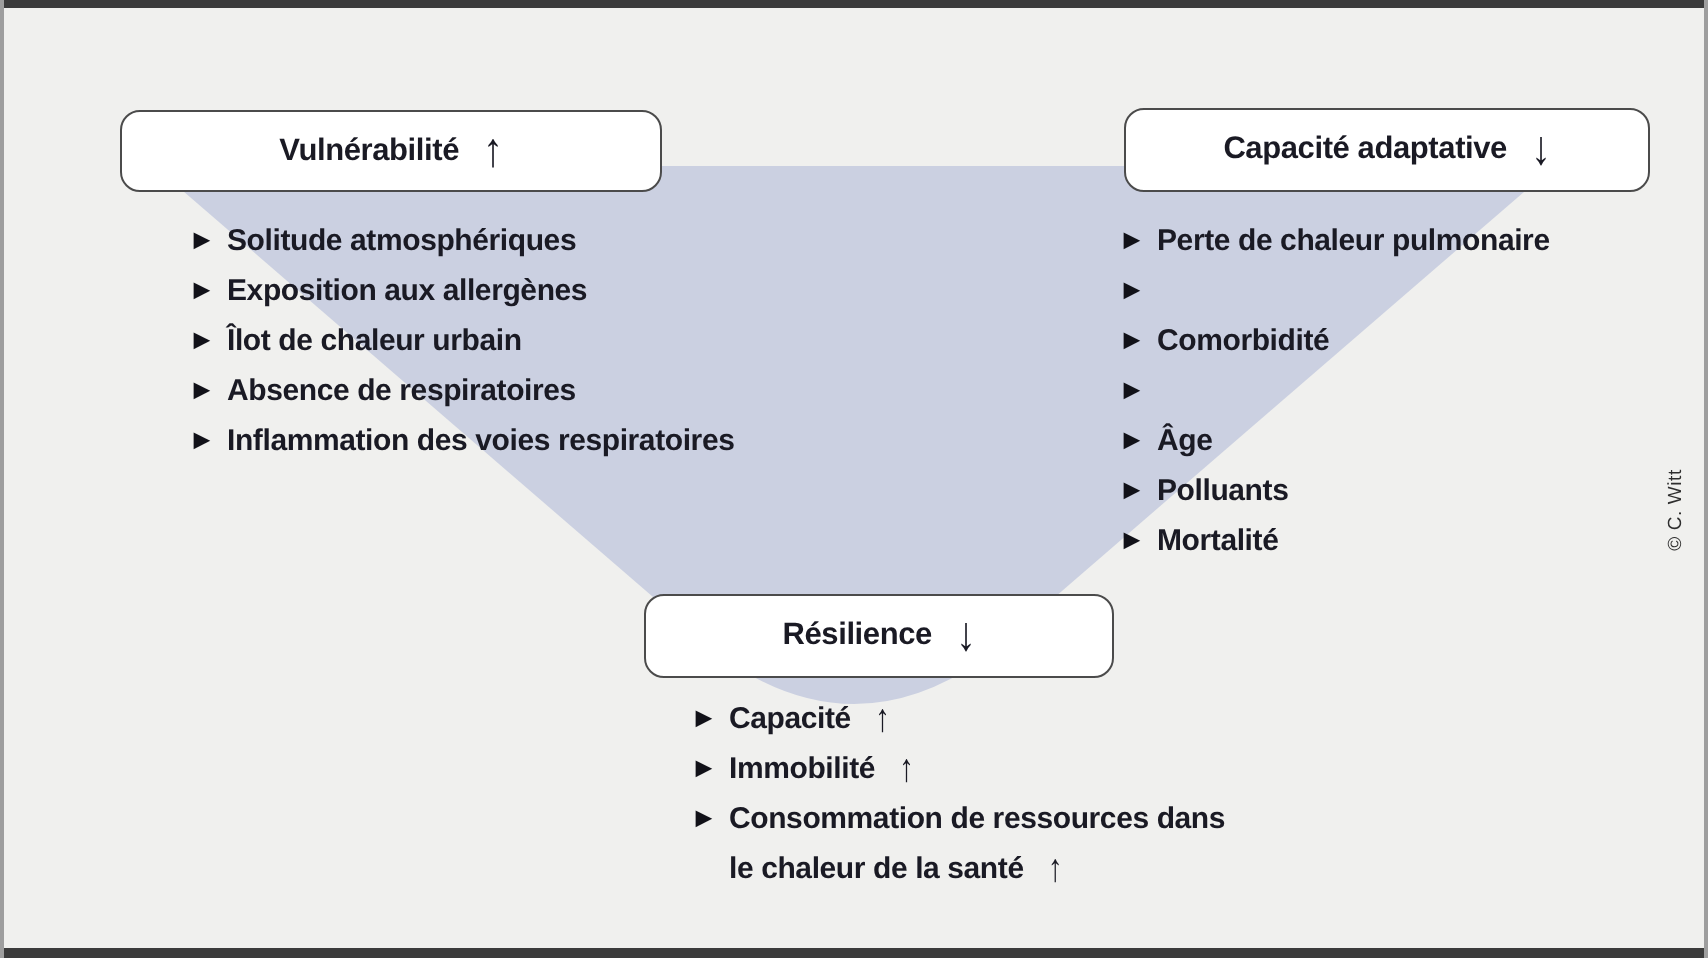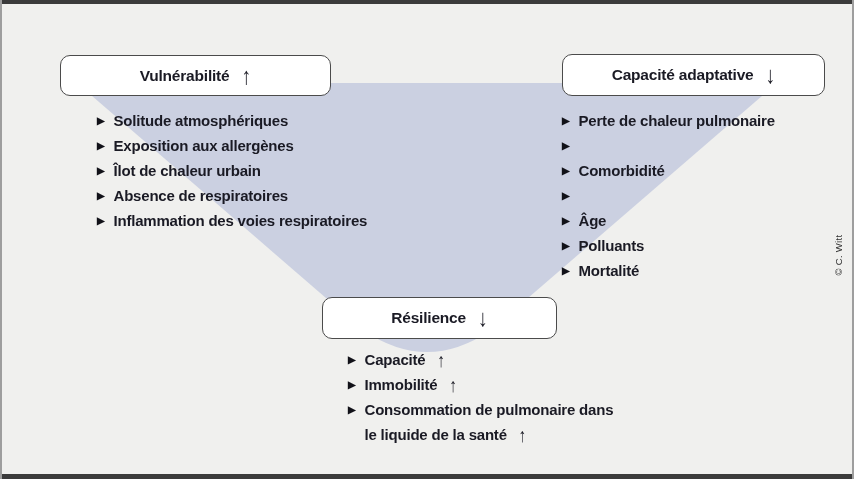--- a/index.html
+++ b/index.html
@@ -215,24 +215,24 @@
       <span>Capacité</span>
       <span class="inline-arrow">↑</span>
     </div>
     <div class="row">
       <span class="bullet">▶</span>
       <span>Immobilité</span>
       <span class="inline-arrow">↑</span>
     </div>
     <div class="row">
       <span class="bullet">▶</span>
-      <span>Consommation de pulmonaire dans</span>
+      <span>Consommation de ressources dans</span>
     </div>
     <div class="row">
       <span class="bullet ghost">▶</span>
-      <span>le liquide de la santé</span>
+      <span>le chaleur de la santé</span>
       <span class="inline-arrow">↑</span>
     </div>
   </div>
 
   <div class="copyright">© C. Witt</div>
 
 </div>
 
 </body></html>

